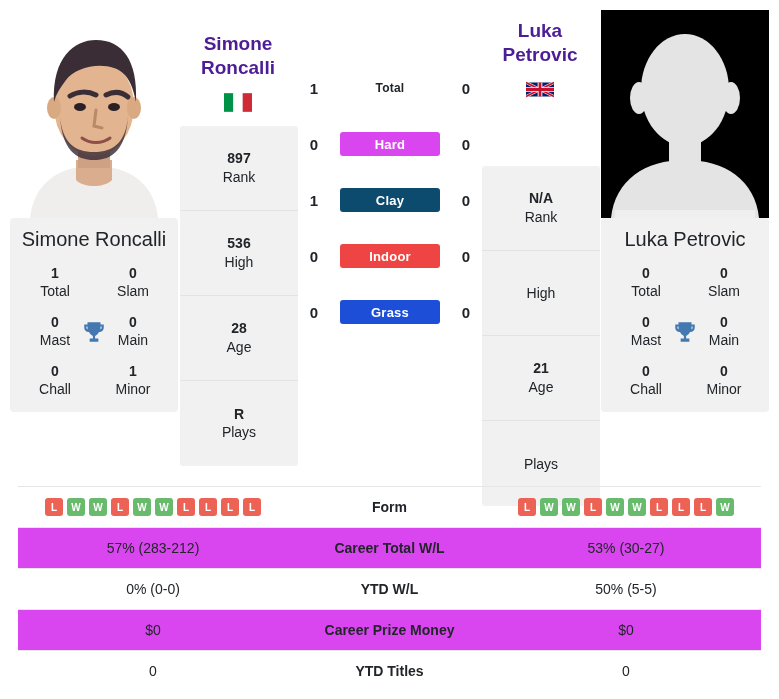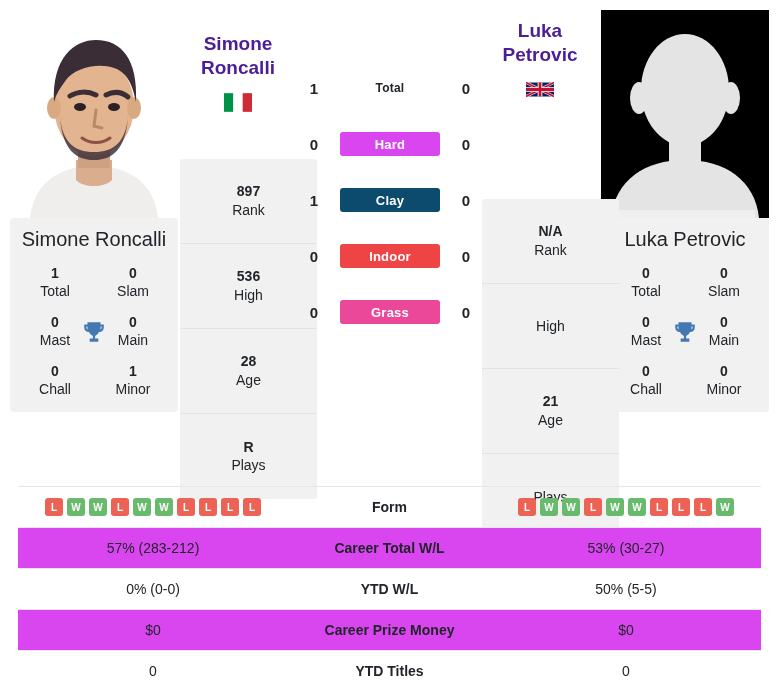--- a/index.html
+++ b/index.html
@@ -59,25 +59,24 @@
     position: absolute;
     left: 50%; top: 50%;
     transform: translate(-50%, -50%);
     width: 26px; height: 26px;
   }
   .trophy svg { display: block; width: 100%; height: 100%; }
 
   
   .statcard {
     position: absolute;
-    width: 137px;
+    width: 118px;
     background: #f1f1f1;
     border-radius: 3px;
     overflow: hidden;
-    margin-top: 33px;
   }
   .statcard.left  { left: 180px; top: 126px; }
   .statcard.right { left: 482px; top: 166px; }
   .statcard .srow {
     height: 85px;
     display: flex;
     flex-direction: column;
     align-items: center;
     justify-content: center;
     border-bottom: 1px solid #e3e3e3;
@@ -367,21 +366,21 @@
       <div class="badge" style="background:#0c4a6e">Clay</div>
       <div class="scount">0</div>
     </div>
     <div class="srow-c">
       <div class="scount">0</div>
       <div class="badge" style="background:#ef4444">Indoor</div>
       <div class="scount">0</div>
     </div>
     <div class="srow-c">
       <div class="scount">0</div>
-      <div class="badge" style="background:#ec4899">Grass</div>
+      <div class="badge" style="background:#1d4ed8">Grass</div>
       <div class="scount">0</div>
     </div>
   </div>
 
   <table class="cmp-table">
     <tbody>
       <tr>
         <td class="side">
           <div class="formrow" id="form-left">
               <div class="fbadge l">L</div>

